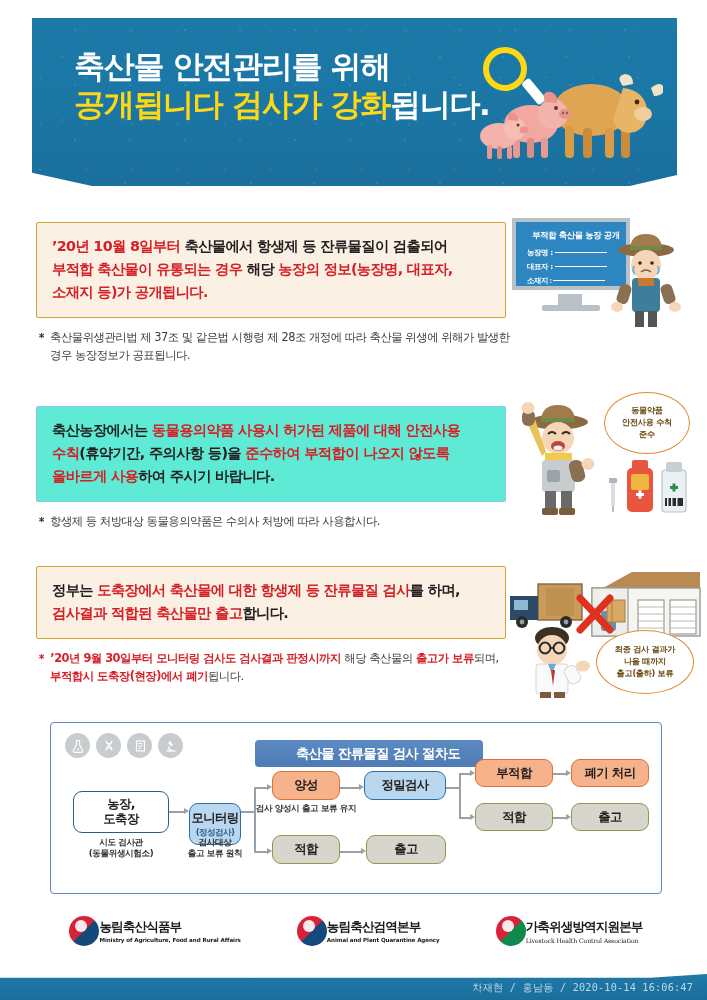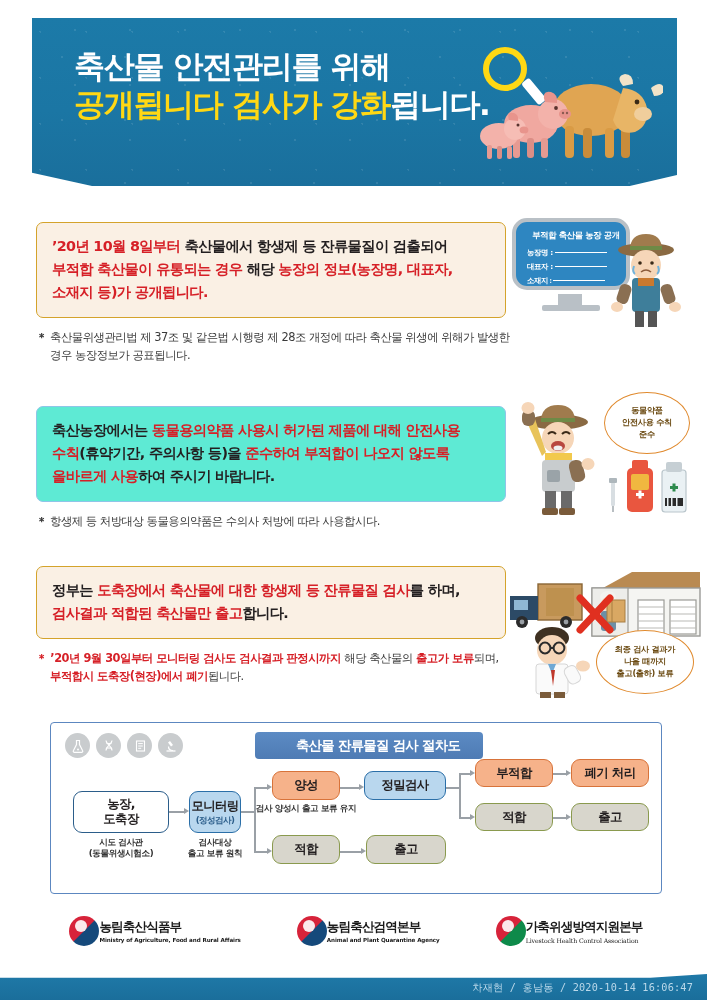--- a/index.html
+++ b/index.html
@@ -99,21 +99,21 @@
   }
 
   
   .livestock { position: absolute; right: 14px; bottom: 14px; width: 190px; height: 120px; }
 
   
   .section { position: absolute; left: 36px; width: 640px; }
 
   .callout {
     position: relative;
-    border-radius: 7px;
+    border-radius: 2px;
     padding: 12px 15px 13px 15px;
     width: 470px;
   }
   .callout.cream {
     background: #FAF0E4;
     border: 1.5px solid #D4A32B;
   }
   .callout.blueline {
     background: #5eead4;
     border: 1.5px solid #8FC5E8;
@@ -143,21 +143,21 @@
   .footnote .star { font-weight: 700; }
 
   
   .illu { position: absolute; }
 
   .monitor-body {
     position: absolute; left: 0; top: 0;
     width: 118px; height: 72px;
     background: #2E86C1;
     border: 4px solid #B9C0C6;
-    border-radius: 15px;
+    border-radius: 0;
   }
   .monitor-stand {
     position: absolute; left: 46px; top: 76px;
     width: 24px; height: 12px; background: #B9C0C6;
   }
   .monitor-base {
     position: absolute; left: 30px; top: 87px;
     width: 58px; height: 6px; background: #B9C0C6; border-radius: 2px;
   }
   .mon-title {
@@ -196,21 +196,21 @@
     border-radius: 4px;
   }
   .dp-icons { position: absolute; left: 14px; top: 10px; display: flex; gap: 6px; }
   .dp-icon {
     width: 25px; height: 25px; border-radius: 50%;
     background: #C9CCCE;
     display: flex; align-items: center; justify-content: center;
     color: #ffffff; font-size: 13px;
   }
   .dp-title {
-    position: absolute; left: 204px; top: 9px;
+    position: absolute; left: 204px; top: 17px;
     width: 228px; height: 27px;
     background: linear-gradient(180deg,#5C8BC4 0%, #4E7BB4 100%);
     border-radius: 4px;
     color: #ffffff; font-size: 13.4px; font-weight: 700;
     letter-spacing: -0.7px;
     display: flex; align-items: center; justify-content: center; padding-left: 18px;
   }
 
   .flow { position: absolute; left: 0; top: 42px; width: 612px; height: 128px; }
 
@@ -595,21 +595,21 @@
 
       <div class="node white" style="left:22px; top:26px; width:96px; height:42px;">
         <span style="white-space:pre-line;">농장,
 도축장</span>
       </div>
       <div class="caption" style="left:22px; top:72px; width:96px;">
         <span style="white-space:pre-line;">시도 검사관
 (동물위생시험소)</span>
       </div>
 
-      <div class="node blue" style="left:138px; top:26px; width:52px; height:42px;">
+      <div class="node blue" style="left:138px; top:38px; width:52px; height:42px;">
         <span>모니터링</span>
         <span class="sub">(정성검사)</span>
       </div>
       <div class="caption" style="left:130px; top:72px; width:68px;">
         <span style="white-space:pre-line;">검사대상
 출고 보류 원칙</span>
       </div>
 
       <div class="node orange" style="left:221px; top:6px; width:68px; height:29px;">
         <span>양성</span>

